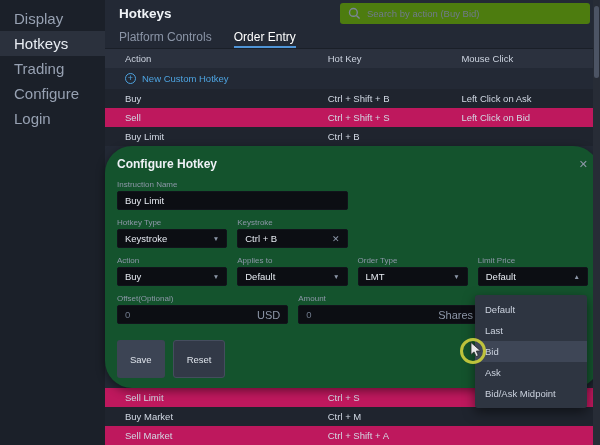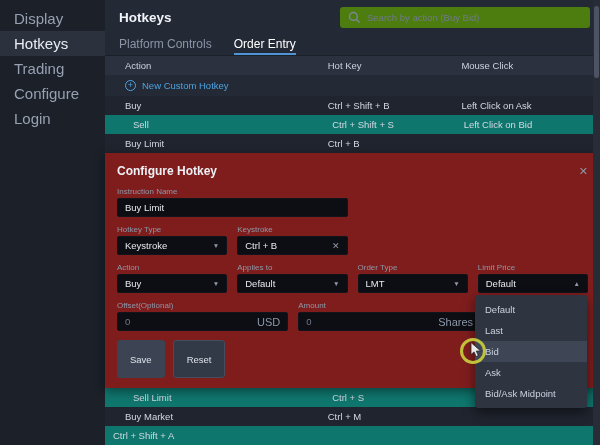--- a/index.html
+++ b/index.html
@@ -24,33 +24,33 @@
   .tab { font-size:12px; color:#8b95a7; line-height:21px; cursor:pointer; }
   .tab.active { color:#ffffff; border-bottom:2px solid #4f94d6; }
 
   
   .thead { height:19px; background:#2b313e; display:flex; align-items:center; font-size:9.5px; color:#ccd3df; flex-shrink:0; }
   .row { height:19px; display:flex; align-items:center; font-size:9.5px; color:#d2d9e4; flex-shrink:0; }
   .c1 { width:45%; padding-left:20px; }
   .c2 { width:27%; }
   .c3 { flex:1; }
   .r-dark { background:#1f242e; }
-  .r-light { background:#0f766e;padding-left:8px; }
+  .r-light { background:#be185d; }
   .link-row { height:21px; display:flex; align-items:center; gap:6px; padding-left:20px; color:#4da3e0; cursor:pointer; }
   .plus-icon { width:11px; height:11px; border:1px solid #4da3e0; border-radius:50%; display:flex; align-items:center; justify-content:center; font-size:9px; line-height:1; color:#4da3e0; }
 
   
-  .panel { background:#7f1d1d; box-shadow:0 3px 10px rgba(0,0,0,0.45); padding:10px 12px; position:relative; z-index:2; flex-shrink:0; }
+  .panel { background:#14532d; box-shadow:0 3px 10px rgba(0,0,0,0.45); padding:10px 12px; position:relative; z-index:2; flex-shrink:0;border-radius:27px; }
   .panel-head { display:flex; align-items:center; height:16px; margin-bottom:7px; }
   .panel-title { font-size:12px; font-weight:bold; color:#eef1f6; }
   .close-x { margin-left:auto; color:#8d97a8; font-size:11px; cursor:pointer; }
   .f-label { font-size:8px; color:#8d97a8; height:12px; line-height:12px; white-space:nowrap; }
   .grid4 { display:grid; grid-template-columns:repeat(4,1fr); column-gap:10px; }
   .mb { margin-bottom:7px; }
-  .mb2 { margin-bottom:9px; }
+  .mb2 { margin-bottom:16px; }
   .span2 { grid-column:1 / span 2; }
   .ctl { height:19px; width:100%; background:#0c0e13; border:1px solid #11141b; border-radius:2px; display:flex; align-items:center; padding:0 7px; font-size:9.5px; color:#e6eaf1; cursor:pointer; }
   input.ctl { cursor:text; font-family:"Liberation Sans", sans-serif; outline:none; }
   .ctl input { background:transparent; border:none; outline:none; color:#e6eaf1; font-size:9.5px; flex:1; min-width:0; font-family:"Liberation Sans", sans-serif; }
   .ctl input::placeholder { color:#707a8c; }
   .caret { margin-left:auto; font-size:6.5px; color:#8d97a8; }
   .chip-x { margin-left:auto; font-size:9px; color:#8d97a8; cursor:pointer; }
   .unit { margin-left:auto; font-size:11px; color:#8d97a8; }
   .btn-row { display:flex; gap:8px; margin-top:9px; }
   .btn { height:38px; padding:0 13px; background:#3c4454; border-radius:3px; font-size:9.5px; color:#dde2ea; display:flex; align-items:center; cursor:pointer; }
@@ -222,20 +222,21 @@
       <div class="c1">Sell Limit</div>
       <div class="c2">Ctrl + S</div>
       <div class="c3"></div>
     </div>
     <div class="row r-dark">
       <div class="c1">Buy Market</div>
       <div class="c2">Ctrl + M</div>
       <div class="c3"></div>
     </div>
     <div class="row r-light">
+      <div class="c1">Sell Market</div>
       <div class="c2">Ctrl + Shift + A</div>
       <div class="c3"></div>
     </div>
 
   </main>
 
   <div class="menu">
     <div class="menu-item">Default</div>
     <div class="menu-item">Last</div>
     <div class="menu-item hl">Bid</div>

